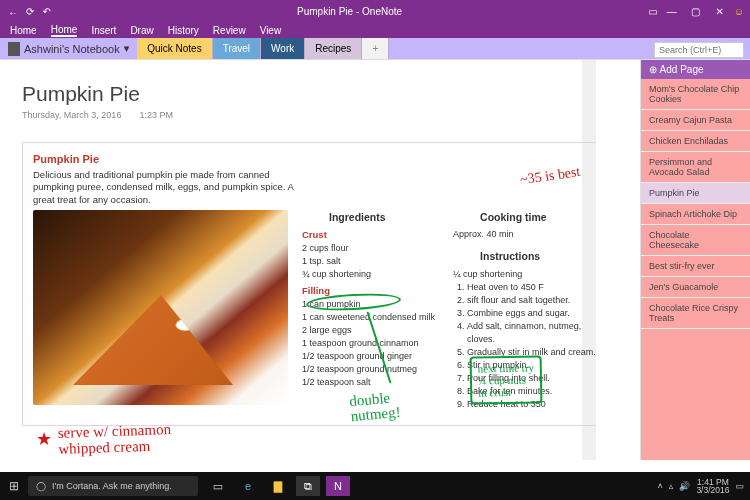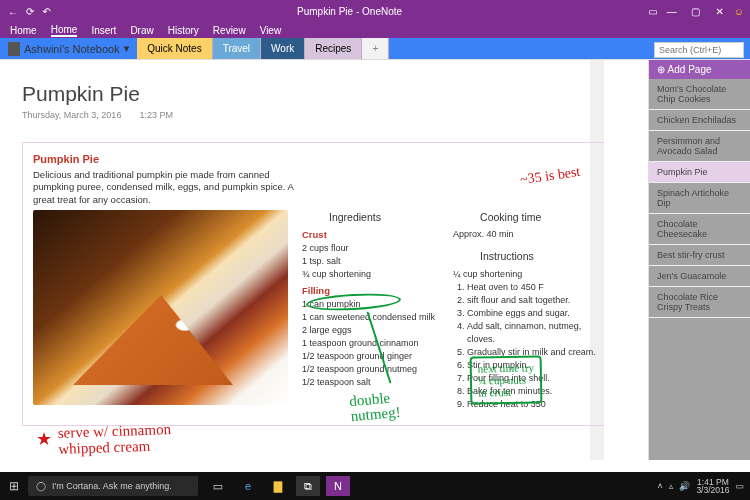--- a/index.html
+++ b/index.html
@@ -5,21 +5,21 @@
   * { margin:0; padding:0; box-sizing:border-box; font-family:"Segoe UI",Arial,sans-serif; }
   body { width:750px; height:500px; overflow:hidden; background:#fff; position:relative; }
   .titlebar { height:22px; background:#7e2e8e; display:flex; align-items:center; color:#fff; font-size:10px; }
   .tb-left { display:flex; gap:8px; padding-left:8px; align-items:center; }
   .tb-center { flex:1; text-align:center; }
   .tb-right { display:flex; gap:4px; padding-right:6px; align-items:center; }
   .sys-btn { width:20px; text-align:center; }
   .smiley { color:#fbbf24; }
   .ribbon { height:16px; background:#7e2e8e; display:flex; align-items:center; gap:14px; padding-left:10px; color:#fff; font-size:10px; }
   .ribbon span { cursor:default; }
-  .subheader { height:22px; background:#3b82f6; display:flex; align-items:center; border-bottom:1px solid #ddd; }
+  .subheader { height:22px; background:#c4b5fd; display:flex; align-items:center; border-bottom:1px solid #ddd; }
   .nb-select { display:flex; align-items:center; gap:4px; padding:0 8px; font-size:11px; color:#333; }
   .nb-icon { width:12px; height:14px; background:#555; display:inline-block; }
   .section-tabs { display:flex; height:100%; }
   .tab { padding:0 10px; font-size:10px; display:flex; align-items:center; background:#d6c4dd; border-right:1px solid #c0a8c8; }
   .tab.yellow { background:#fbd168; }
   .tab.blue { background:#6aa8d8; color:#fff; }
   .tab.dblue { background:#2e5c8a; color:#fff; }
   .tab.active { background:#d6c4dd; }
   .tab.add { background:#f2f2f2; color:#888; }
   .search { margin-left:auto; margin-right:6px; }
@@ -30,25 +30,25 @@
   .page-title { position:absolute; left:22px; top:22px; }
   .page-title h1 { font-size:21px; font-weight:300; color:#444; }
   .page-title .dt { font-size:9px; color:#888; margin-top:4px; display:flex; gap:18px; }
   .recipe-frame { position:absolute; left:22px; top:82px; width:595px; border:1px solid #e5d0e8; padding:10px 10px 14px 10px; }
   .r-title { color:#c0392b; font-size:11px; font-weight:600; margin-bottom:4px; }
   .r-desc { font-size:9.5px; color:#333; line-height:1.3; margin-bottom:4px; max-width:280px; }
   .r-body { display:flex; gap:14px; }
   .r-img { width:255px; height:195px; background:linear-gradient(140deg,#2a1508 0%,#6b3410 30%,#d98e2e 48%,#f7e2b8 52%,#e8dcc8 60%,#8a3020 68%,#d87028 78%,#f9f5ef 88%,#fff 100%); border-radius:2px; position:relative; overflow:hidden; }
   .r-img::after { content:""; position:absolute; left:40px; bottom:10px; width:160px; height:100px; background:radial-gradient(ellipse at 70% 30%, #fff 0 8px, transparent 10px), linear-gradient(135deg,#d87028,#c05a18); clip-path:polygon(0 90%,100% 90%,55% 0); border-radius:4px; }
   .r-cols { flex:1; display:flex; gap:18px; font-size:9px; color:#333; line-height:1.45; }
-  .col h3 { font-size:10.5px; font-weight:400; margin-bottom:3px;padding-left:27px; }
+  .col h3 { font-size:10.5px; font-weight:700; margin-bottom:3px;padding-left:27px; }
   .col h4 { color:#c0392b; font-size:9.5px; font-weight:600; margin-top:3px; }
   .col ol { list-style:decimal; padding-left:14px; }
   .col2 { width:150px; }
-  .pagelist { width:102px; background:#a3a3a3; border-left:1px solid #ddd; font-size:9px;margin-left:44px; }
+  .pagelist { width:110px; background:#fca5a5; border-left:1px solid #ddd; font-size:9px;margin-left:44px; }
   .pagelist .addpage { background:#9b59b6; color:#fff; padding:4px 8px; font-size:10px; }
   .pagelist .pg { padding:5px 8px; color:#444; border-bottom:1px solid #eee; cursor:default; }
   .pagelist .pg.sel { background:#e5d0e8; }
   
   .ink { position:absolute; font-family:"Comic Sans MS",cursive; pointer-events:none; }
   .ink.red { color:#d01818; }
   .ink.green { color:#0f9d3a; }
   .ink-star { font-size:18px; left:36px; top:368px; }
   .ink-serve { font-size:15px; left:58px; top:364px; transform:rotate(-2deg); line-height:1.05; }
   .ink-best { font-size:14px; left:520px; top:108px; transform:rotate(-8deg); }
@@ -176,26 +176,27 @@
     <div class="ink green ink-dbl" id="inkdbl">double<br>nutmeg!</div>
     <div class="ink green ink-note-box" id="inknote">next time try<br>¼ cup nuts<br>in crust</div>
     <div class="ink-circle"></div>
     <div class="ink-arrow"></div>
   </div>
 
   <div class="pagelist">
     <div class="addpage">⊕ <span>Add Page</span></div>
     <div id="pages">
         <div class="pg">Mom's Chocolate Chip Cookies</div>
+        <div class="pg">Creamy Cajun Pasta</div>
         <div class="pg">Chicken Enchiladas</div>
         <div class="pg">Persimmon and Avocado Salad</div>
         <div class="pg sel">Pumpkin Pie</div>
         <div class="pg">Spinach Artichoke Dip</div>
         <div class="pg">Chocolate Cheesecake</div>
-        <div class="pg">Best stir-fry crust</div>
+        <div class="pg">Best stir-fry ever</div>
         <div class="pg">Jen's Guacamole</div>
         <div class="pg">Chocolate Rice Crispy Treats</div>
       </div>
   </div>
 </div>
 
 <div class="taskbar">
   <div class="win">⊞</div>
   <div class="cortana">
     <span>◯</span>

